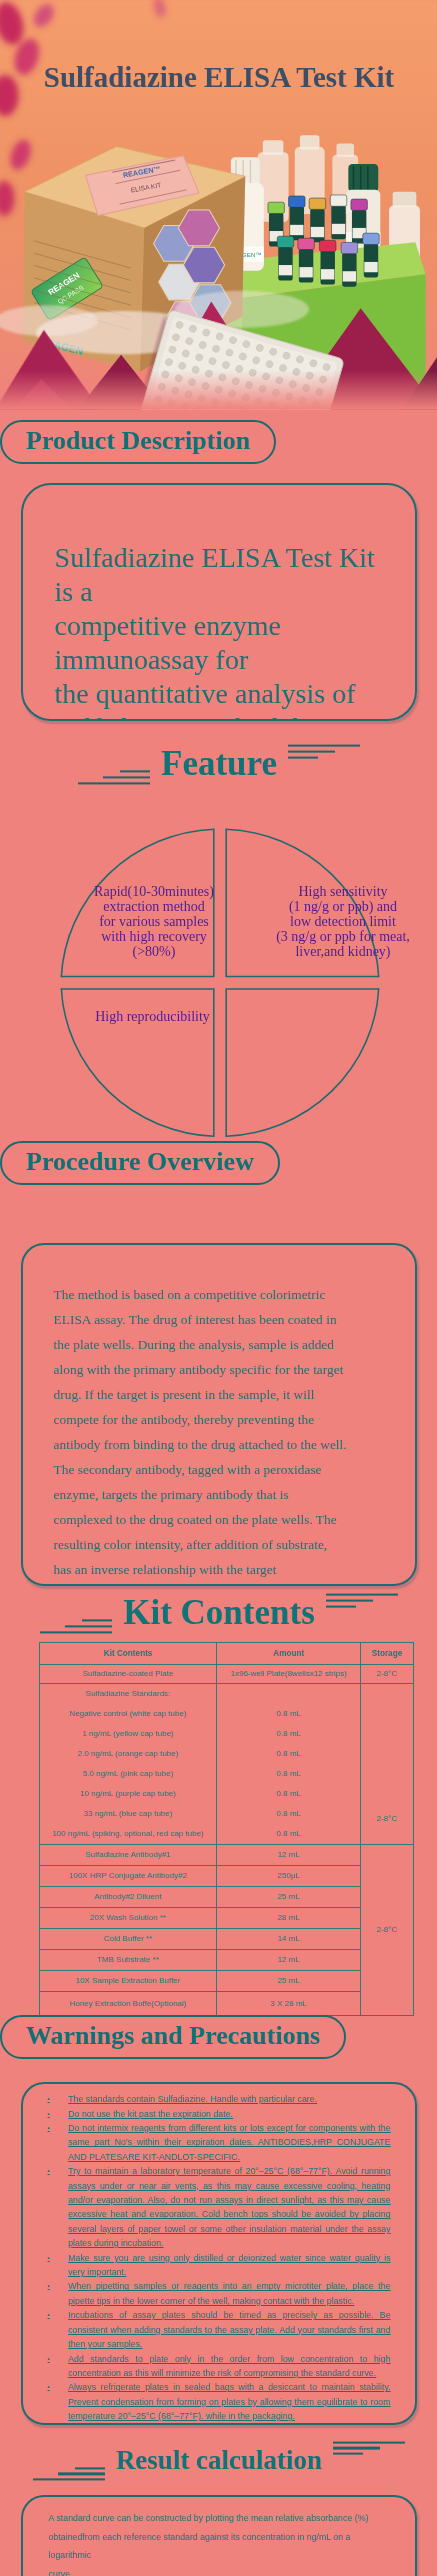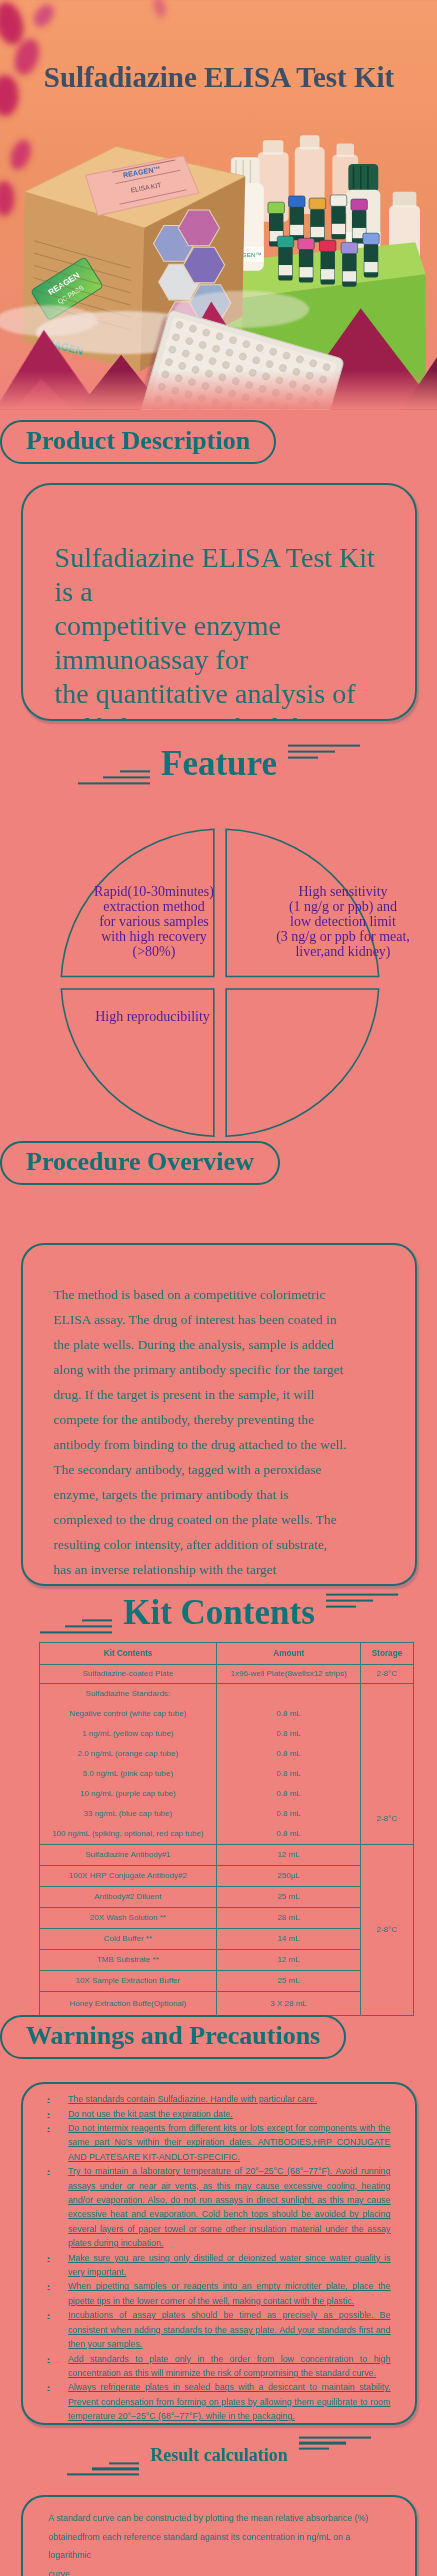--- a/index.html
+++ b/index.html
@@ -501,21 +501,21 @@
           <span class="sq">▪</span>
           <span class="t">Add standards to plate only in the order from low concentration to high concentration as this will minimize the risk of compromising the standard curve.</span>
         </li>
       <li>
           <span class="sq">▪</span>
           <span class="t">Always refrigerate plates in sealed bags with a desiccant to maintain stability. Prevent condensation from forming on plates by allowing them equilibrate to room temperature 20°–25°C (68°–77°F). while in the packaging.</span>
         </li>
     </ul>
   </div>
 
-  <div class="deco-heading" style="top:2445px;font-size:18px;text-align:center;">
+  <div class="deco-heading" style="top:2445px;font-size:27px;text-align:center;">
     <span class="deco deco-left">
         <i></i>
         <i></i>
         <i></i>
       </span>
     <span>Result calculation</span>
     <span class="deco deco-right">
         <i></i>
         <i></i>
         <i></i>

